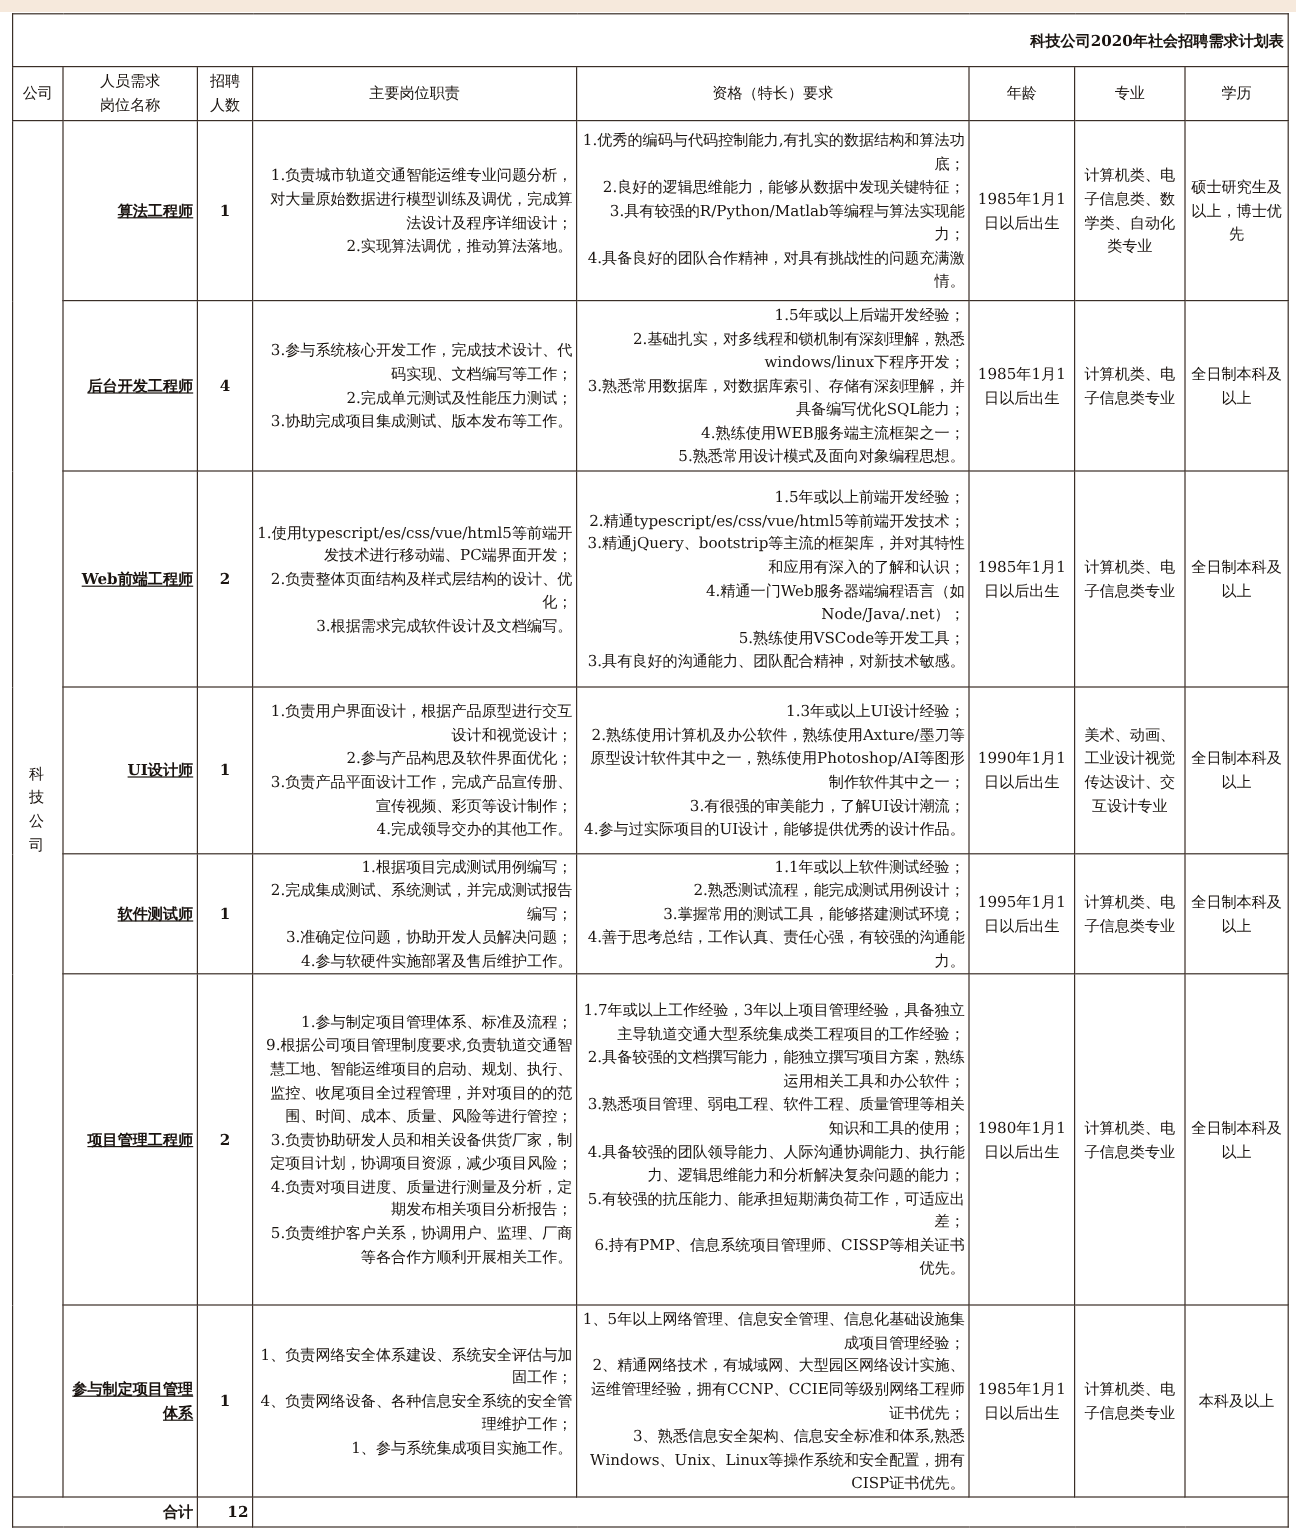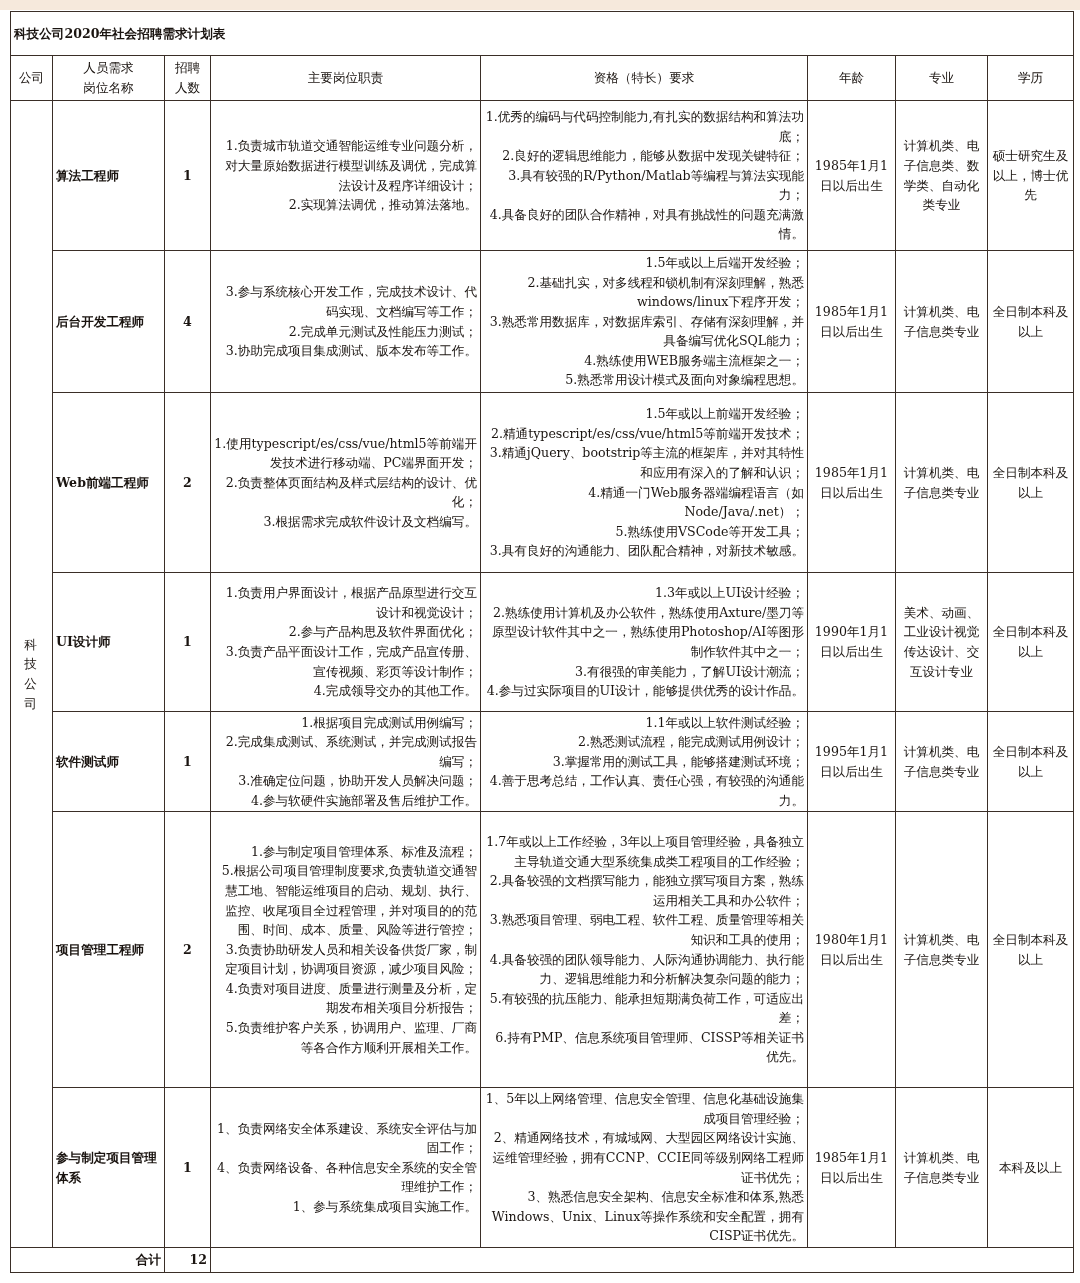--- a/index.html
+++ b/index.html
@@ -1,24 +1,24 @@
 <!DOCTYPE html>
 <html><head>
 <meta charset="utf-8">
 <style>
   html, body { margin: 0; padding: 0; background: #ffffff; }
   body { width: 1080px; height: 1283px; position: relative; overflow: hidden;
          font-family: "DejaVu Serif", "Liberation Serif", serif; color: #1a1410; }
   .topband { position: absolute; left: 0; top: 0; width: 1080px; height: 10px; background: #f6e9dc; }
   table.plan { position: absolute; left: 10px; top: 11px; width: 1063px; border-collapse: collapse; table-layout: fixed; }
   table.plan td { border: 1.5px solid #3a2e27; padding: 0 3px; vertical-align: middle; font-size: 12.6px; line-height: 19.6px; }
-  .title { height: 43px; text-align: left; font-size: 27px; font-weight: bold; letter-spacing: 0; font-family: "DejaVu Serif", serif; }
+  .title { height: 43px; text-align: right; font-size: 27px; font-weight: bold; letter-spacing: 0; font-family: "DejaVu Serif", serif; }
   .hdr td { height: 44px; text-align: center; font-size: 14px; line-height: 20px; }
   .company { text-align: center; font-size: 14px; letter-spacing: 2px; }
-  .pos { text-align: left; font-weight: bold; font-size: 14px; line-height: 22px; }
+  .pos { text-align: right; font-weight: bold; font-size: 14px; line-height: 22px; text-decoration: underline; }
   .cnt { text-align: center; font-weight: bold; font-size: 15px; }
   .duty, .req { text-align: right; }
   .age, .major, .edu { text-align: center; font-size: 12.8px; }
   .line { display: block; }
   .total td { height: 24px; text-align: right; font-weight: bold; font-size: 15px; }
 </style>
 </head>
 <body>
 
 <div class="topband"></div>
@@ -156,21 +156,21 @@
     <td class="age">1995年1月1日以后出生</td>
     <td class="major">计算机类、电子信息类专业</td>
     <td class="edu">全日制本科及以上</td>
   </tr>
 
   <tr style="height:276px">
     <td class="pos">项目管理工程师</td>
     <td class="cnt">2</td>
     <td class="duty">
       <span class="line">1.参与制定项目管理体系、标准及流程；</span>
-      <span class="line">5.根据公司项目管理制度要求,负责轨道交通智慧工地、智能运维项目的启动、规划、执行、监控、收尾项目全过程管理，并对项目的的范围、时间、成本、质量、风险等进行管控；</span>
+      <span class="line">9.根据公司项目管理制度要求,负责轨道交通智慧工地、智能运维项目的启动、规划、执行、监控、收尾项目全过程管理，并对项目的的范围、时间、成本、质量、风险等进行管控；</span>
       <span class="line">3.负责协助研发人员和相关设备供货厂家，制定项目计划，协调项目资源，减少项目风险；</span>
       <span class="line">4.负责对项目进度、质量进行测量及分析，定期发布相关项目分析报告；</span>
       <span class="line">5.负责维护客户关系，协调用户、监理、厂商等各合作方顺利开展相关工作。</span>
     </td>
     <td class="req">
       <span class="line">1.7年或以上工作经验，3年以上项目管理经验，具备独立主导轨道交通大型系统集成类工程项目的工作经验；</span>
       <span class="line">2.具备较强的文档撰写能力，能独立撰写项目方案，熟练运用相关工具和办公软件；</span>
       <span class="line">3.熟悉项目管理、弱电工程、软件工程、质量管理等相关知识和工具的使用；</span>
       <span class="line">4.具备较强的团队领导能力、人际沟通协调能力、执行能力、逻辑思维能力和分析解决复杂问题的能力；</span>
       <span class="line">5.有较强的抗压能力、能承担短期满负荷工作，可适应出差；</span>

